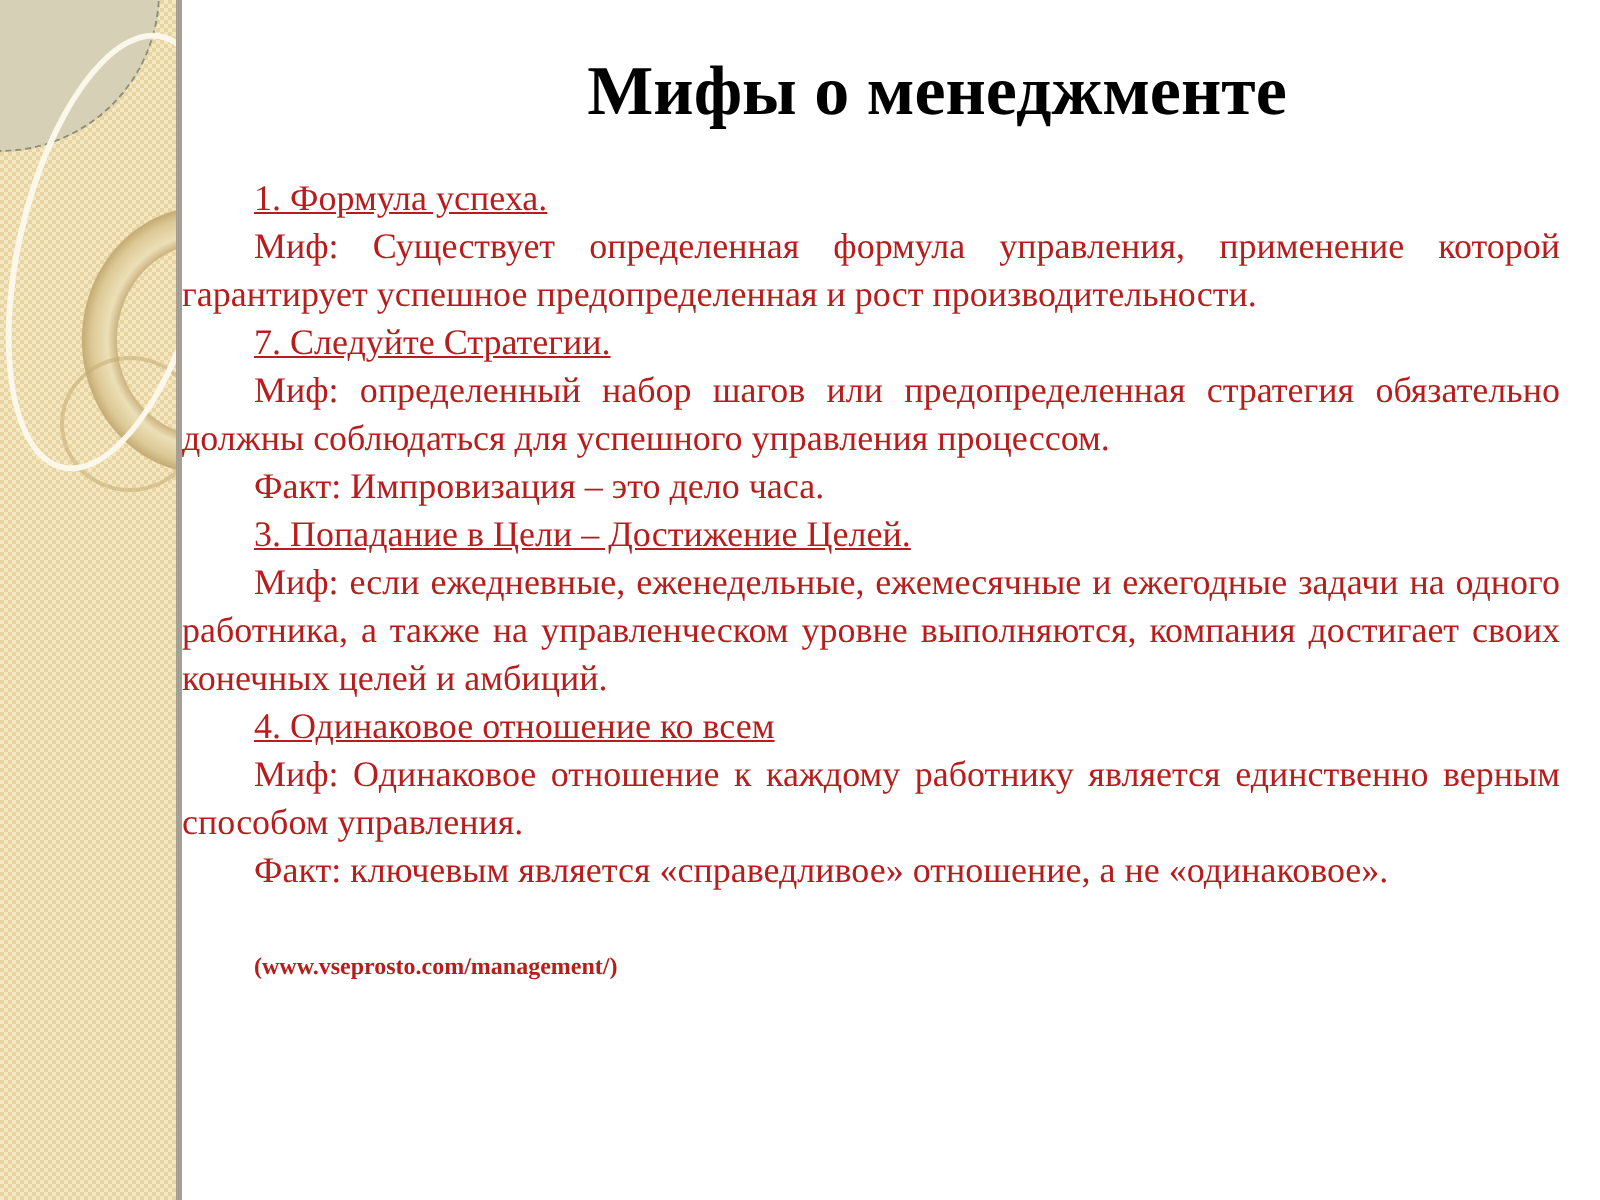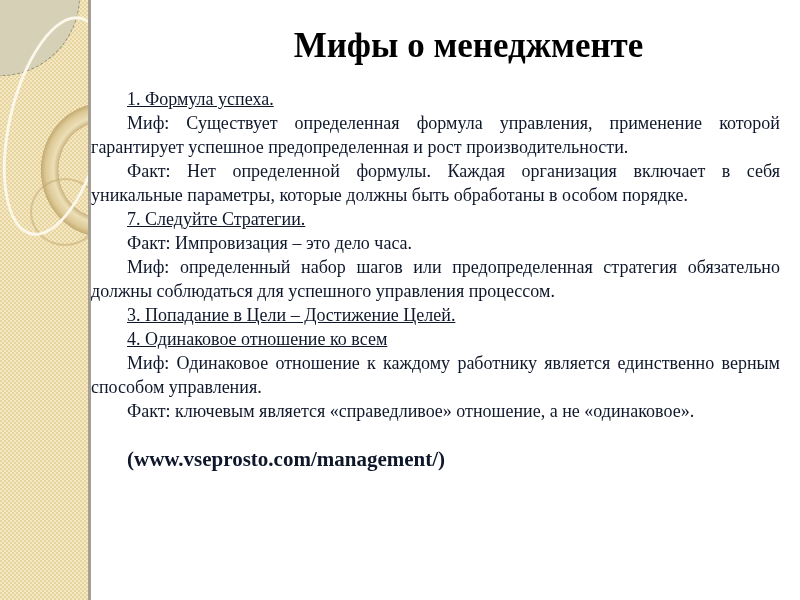--- a/index.html
+++ b/index.html
@@ -79,33 +79,33 @@
     font-weight: bold;
     font-size: 35px;
     line-height: 40px;
     color: #000000;
   }
   .body-text {
     margin-top: 21px;
     padding: 0 20px 0 0;
     font-size: 18px;
     line-height: 24px;
-    color: #0f172a;
+    color: #b91c1c;
   }
   .body-text p {
     margin: 0;
     text-indent: 36px;
     text-align: justify;
   }
   .body-text p.heading { text-align: left; }
   .body-text p.heading span { text-decoration: underline; }
   .source {
     margin-top: 24px !important;
     font-weight: bold;
-    font-size: 21px;
+    font-size: 12px;
     text-align: left;
   }
 </style>
 </head>
 <body>
 
 <div class="slide">
 
   <div class="sidebar">
     <div class="corner-blob"></div>
@@ -115,31 +115,31 @@
   </div>
 
   <div class="content">
     <h1 class="title">Мифы о менеджменте</h1>
 
     <div class="body-text">
 
       <div>
         <p class="heading"><span>1. Формула успеха.</span></p>
         <p>Миф: Существует определенная формула управления, применение которой гарантирует успешное предопределенная и рост производительности.</p>
-        <p>Факт: Нет определенной формулы. Каждая организация включает в себя уникальные параметры, которые должны быть обработаны в особом порядке.</p>
       </div>
 
       <div>
         <p class="heading"><span>7. Следуйте Стратегии.</span></p>
+        <p>Миф: определенный набор шагов или предопределенная стратегия обязательно должны соблюдаться для успешного управления процессом.</p>
         <p>Факт: Импровизация – это дело часа.</p>
-        <p>Миф: определенный набор шагов или предопределенная стратегия обязательно должны соблюдаться для успешного управления процессом.</p>
       </div>
 
       <div>
         <p class="heading"><span>3. Попадание в Цели – Достижение Целей.</span></p>
+        <p>Миф: если ежедневные, еженедельные, ежемесячные и ежегодные задачи на одного работника, а также на управленческом уровне выполняются, компания достигает своих конечных целей и амбиций.</p>
       </div>
 
       <div>
         <p class="heading"><span>4. Одинаковое отношение ко всем</span></p>
         <p>Миф: Одинаковое отношение к каждому работнику является единственно верным способом управления.</p>
         <p>Факт: ключевым является «справедливое» отношение, а не «одинаковое».</p>
       </div>
 
       <p class="source">(www.vseprosto.com/management/)</p>
 

